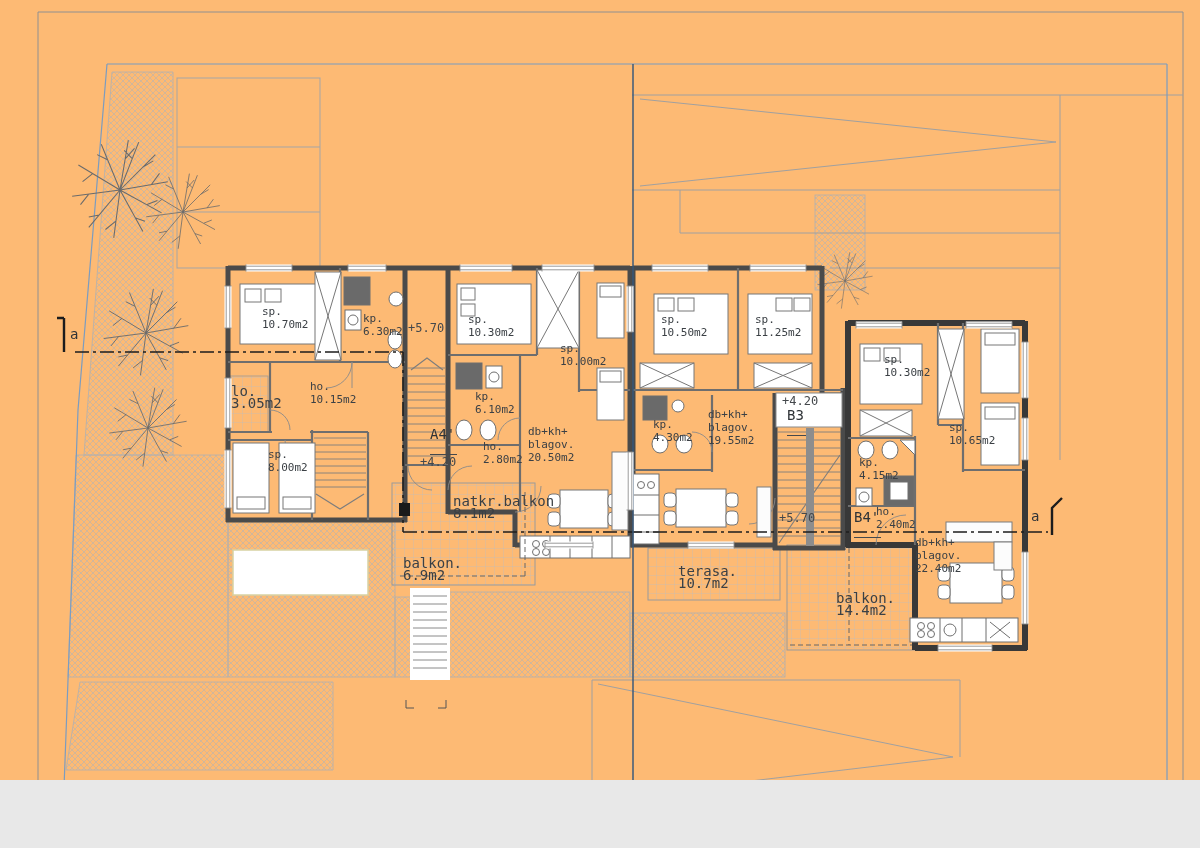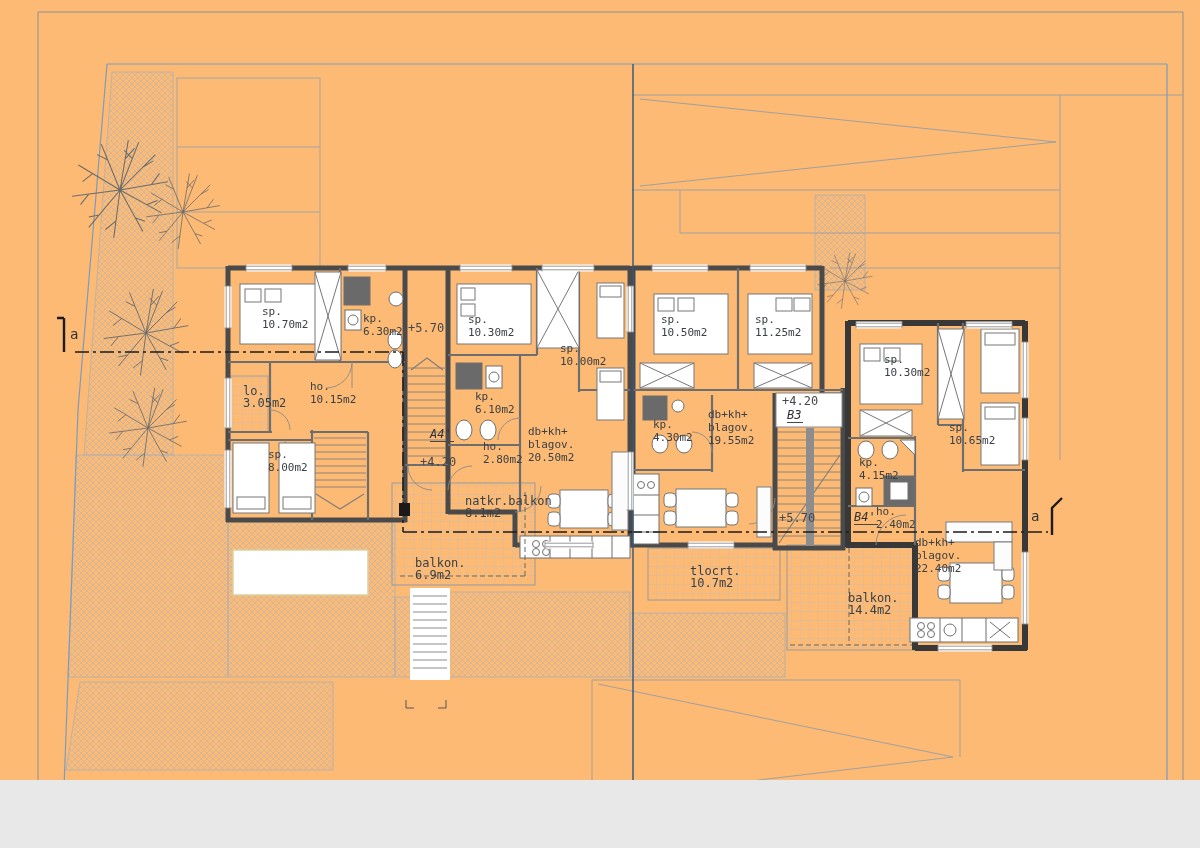--- a/index.html
+++ b/index.html
@@ -1,22 +1,22 @@
 <!DOCTYPE html>
 <html><head>
 <meta charset="utf-8">
 <style>
   html,body{margin:0;padding:0;background:#e8e8e8;}
   .stage{position:relative;width:1200px;height:780px;background:#fdba74;overflow:hidden;
          font-family:"DejaVu Sans Mono",monospace;}
   .stage svg{position:absolute;left:0;top:0;}
   .lbl{position:absolute;font-size:11px;line-height:13px;color:#3b4045;white-space:pre-line;}
-  .sm{font-size:12px;line-height:12px;margin-left:12px;}
+  .sm{font-size:14px;line-height:12px;}
   .lvl{font-size:12px;color:#44484c;}
-  .marker{font-size:12px;color:#2f3337;border-bottom:1.3px solid #44484c;padding:0 2px 0 0;font-style:italic;}
+  .marker{font-size:14px;color:#2f3337;border-bottom:1.3px solid #44484c;padding:0 2px 13px 0;}
   .seca{font-size:14px;color:#2f3337;}
   .title{position:absolute;font-size:15px;letter-spacing:2.6px;color:#585d61;white-space:pre;}
 </style>
 </head>
 <body>
 
 <div class="stage">
 
 <svg id="plan" width="1200" height="848" viewBox="0 0 1200 848">
 <defs>
@@ -467,21 +467,21 @@
 10.50m2</div>
 <div class="lbl" style="left:755px;top:313px">sp.
 11.25m2</div>
 <div class="lbl" style="left:653px;top:418px">kp.
 4.30m2</div>
 <div class="lbl" style="left:708px;top:408px">db+kh+
 blagov.
 19.55m2</div>
 <div class="lbl lvl" style="left:782px;top:395px">+4.20</div>
 <div class="lbl marker" style="position:absolute;left:787px;top:409px">B3</div>
-<div class="lbl sm" style="left:678px;top:565px">tlocrt.
+<div class="lbl sm" style="left:678px;top:565px">terasa.
 10.7m2</div>
 <div class="lbl lvl" style="left:779px;top:512px">+5.70</div>
 <div class="lbl marker" style="position:absolute;left:854px;top:511px">B4'</div>
 
 <div class="lbl" style="left:884px;top:353px">sp.
 10.30m2</div>
 <div class="lbl" style="left:949px;top:421px">sp.
 10.65m2</div>
 <div class="lbl" style="left:859px;top:456px">kp.
 4.15m2</div>

